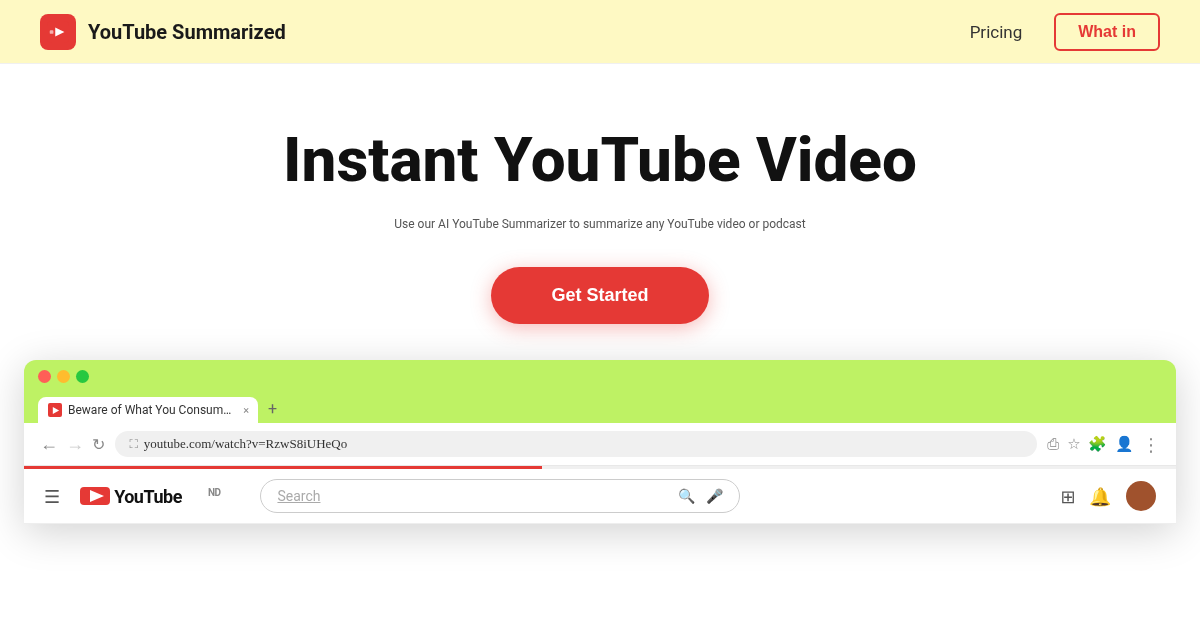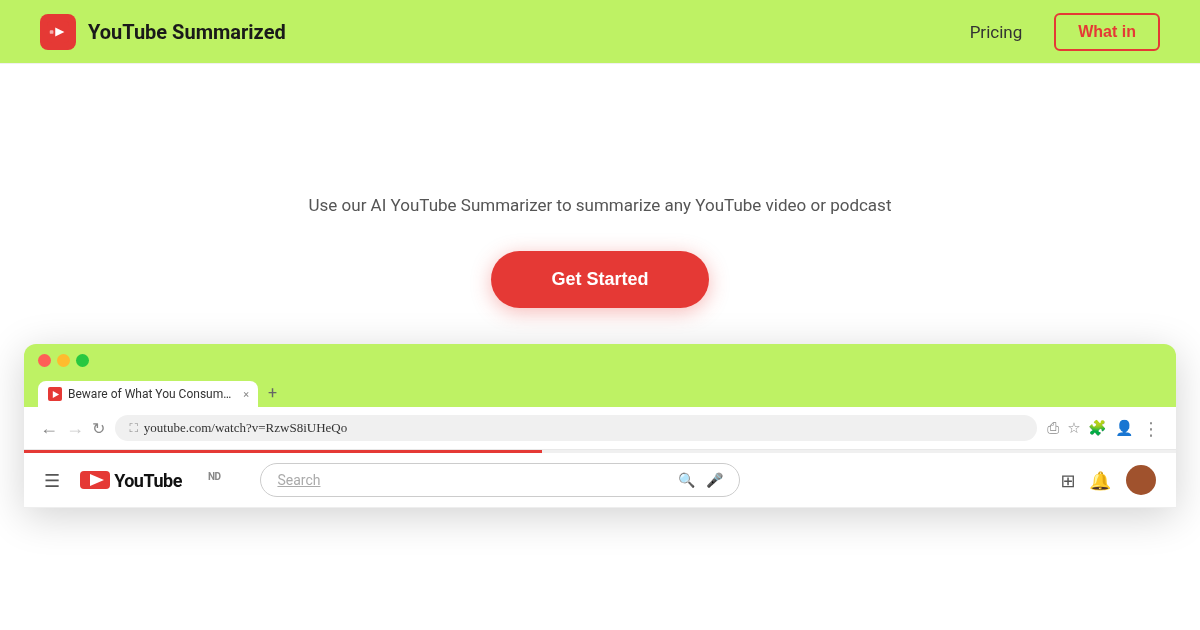--- a/index.html
+++ b/index.html
@@ -17,21 +17,21 @@
     }
 
     
     .navbar {
       display: flex;
       align-items: center;
       justify-content: space-between;
       padding: 0 40px;
       height: 64px;
       border-bottom: 1px solid #f0f0f0;
-      background: #bef264;
+      background: #fef9c3;
     }
 
     .navbar-left {
       display: flex;
       align-items: center;
       gap: 12px;
     }
 
     .logo-icon {
       width: 36px;
@@ -90,21 +90,22 @@
 
     .hero-title {
       font-size: 62px;
       font-weight: 800;
       color: #111;
       line-height: 1.15;
       max-width: 700px;
     }
 
     .hero-subtitle {
-      font-size: 17px;
+      margin-top: 22px;
+      font-size: 12px;
       color: #555;
       font-weight: 400;
     }
 
     .get-started-btn {
       margin-top: 36px;
       background: #e53935;
       color: #fff;
       border: none;
       border-radius: 50px;
@@ -349,21 +350,21 @@
     <span class="brand-name">YouTube Summarized</span>
   </div>
   <div class="navbar-right">
     <span class="nav-pricing">Pricing</span>
     <button class="signin-btn">What in</button>
   </div>
 </nav>
 
 <section class="hero">
   <h1 class="hero-title">
-    <br>
+    <span>Instant YouTube Video</span><br>
   </h1>
   <p class="hero-subtitle">Use our AI YouTube Summarizer to summarize any YouTube video or podcast</p>
   <button class="get-started-btn">Get Started</button>
 </section>
 
 <div class="browser-wrapper">
   <div class="browser-window">
 
     <div class="browser-titlebar">
       <div class="browser-controls">

